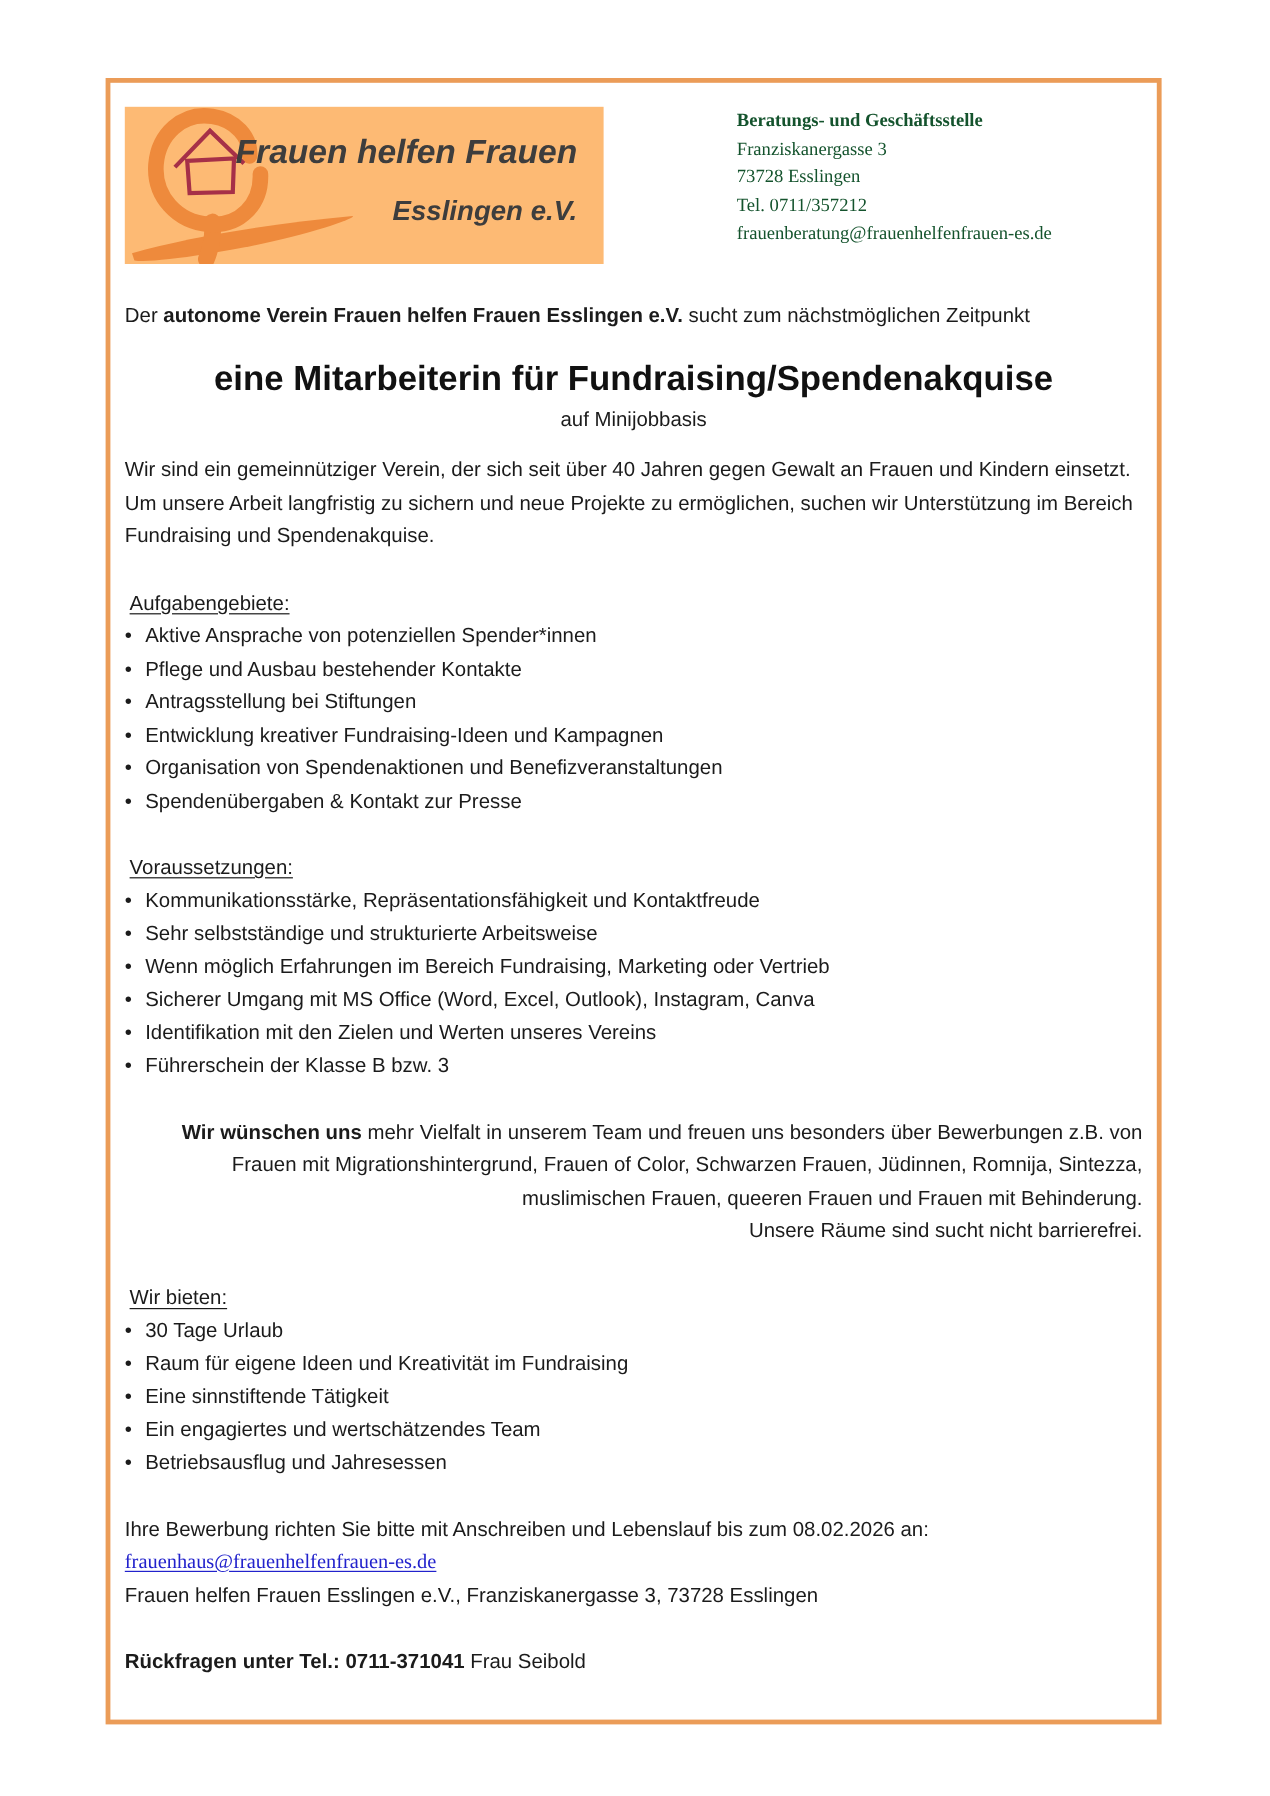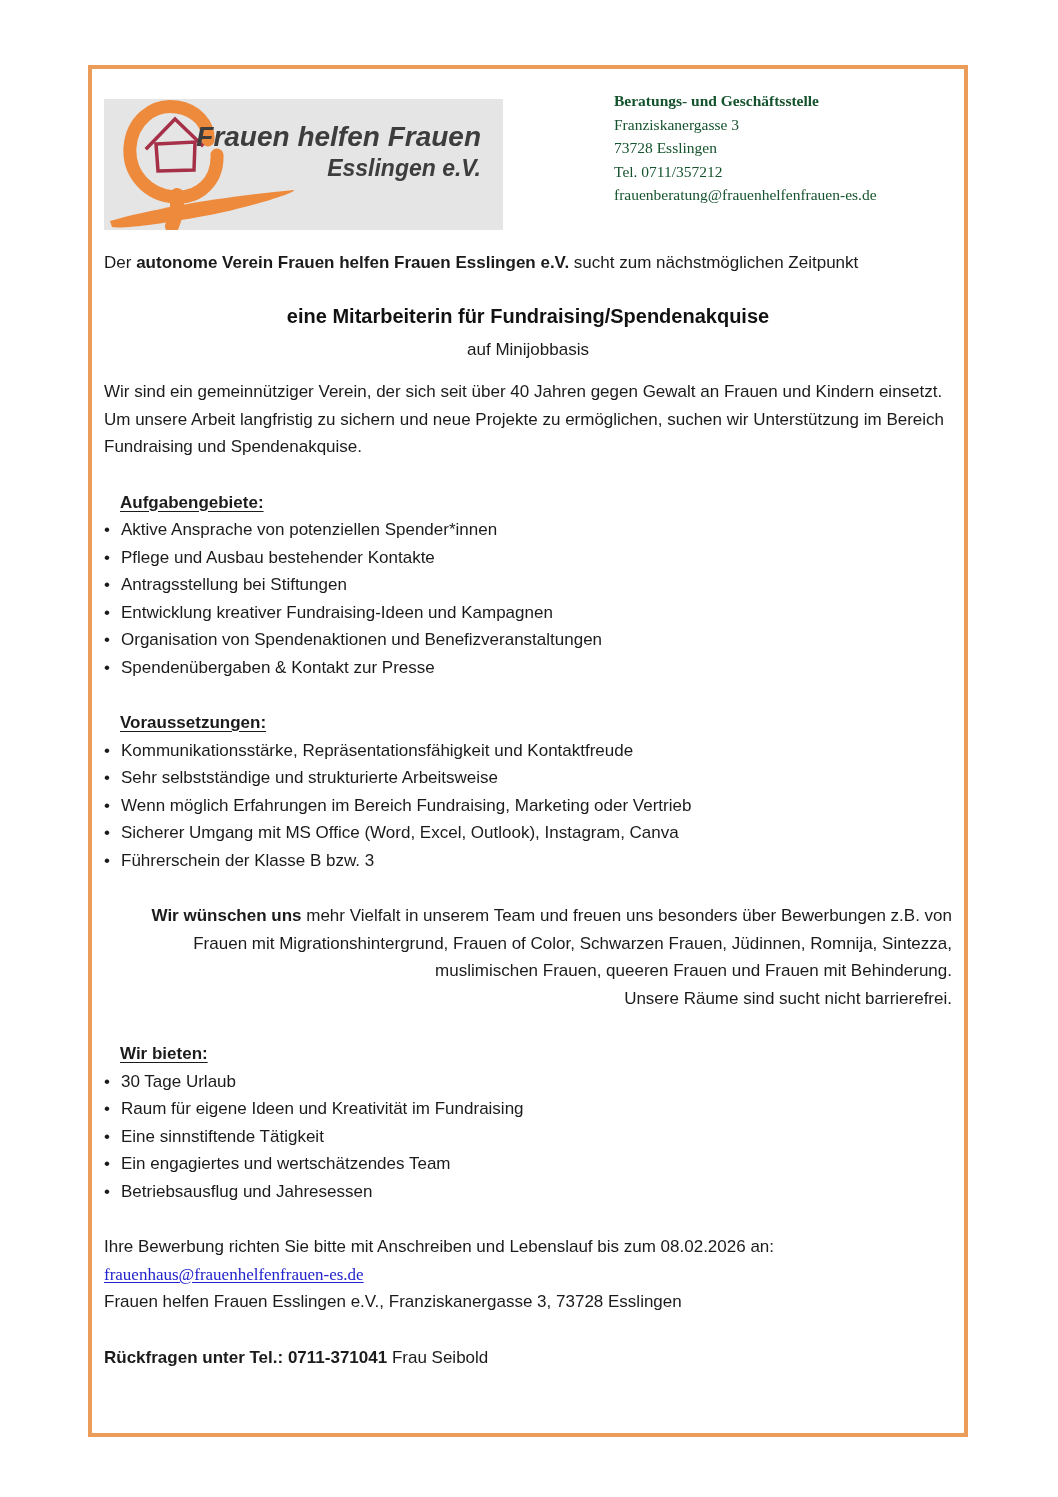--- a/index.html
+++ b/index.html
@@ -35,24 +35,24 @@
     padding: 0 12px;
     font-size: 17px;
     line-height: 27.5px;
   }
 
   
   .header { position: relative; height: 150px; }
   .logo-panel {
     position: absolute;
     left: 0px;
-    top: 30px;
+    top: 20px;
     width: 399px;
     height: 131px;
-    background: #e5e5e5;
+    background: #fdba74;
   }
   .logo-art { position: absolute; left: 0; top: 0; width: 399px; height: 131px; }
   .logo-text {
     position: absolute;
     right: 22px;
     top: 22px;
     text-align: right;
     font-style: italic;
     color: #3d3d3d;
   }
@@ -61,21 +61,21 @@
     font-size: 28px;
     font-weight: 700;
     line-height: 32px;
     white-space: nowrap;
   }
   .logo-line2 {
     display: block;
     font-size: 23px;
     font-weight: 700;
     line-height: 28px;
-    margin-top: 1px;
+    margin-top: 18px;
     white-space: nowrap;
     font-style: italic;
   }
   .contact {
     position: absolute;
     left: 510px;
     top: 20px;
     font-family: "Liberation Serif", "DejaVu Serif", serif;
     font-size: 15.5px;
     line-height: 23.5px;
@@ -83,36 +83,36 @@
   }
   .contact-title { font-weight: 700; }
 
   
   .intro-line { margin: 30px 0 0 0; }
   b, .bold { font-weight: 700; }
 
   .job-title {
     margin: 22px 0 0 0;
     text-align: center;
-    font-size: 20px;
+    font-size: 29px;
     font-weight: 700;
     line-height: 34px;
     color: #111111;
   }
   .job-subtitle {
     margin: 3px 0 0 0;
     text-align: center;
     font-size: 17px;
   }
   .about { margin: 15px 0 0 0; }
 
   .section-heading {
-    margin: 28px 0 0 16px;
+    margin: 28px 0 0 4px;
     font-size: 17px;
-    font-weight: 700;
+    font-weight: 400;
     text-decoration: underline;
     text-underline-offset: 3px;
     line-height: 27.5px;
   }
   ul.bullets {
     margin: 0;
     padding: 0;
     list-style: none;
   }
   ul.bullets li {
@@ -190,20 +190,21 @@
           <li>Spendenübergaben &amp; Kontakt zur Presse</li>
         </ul>
 
       <h2 class="section-heading">Voraussetzungen:</h2>
       <ul class="bullets">
 
       <li>Kommunikationsstärke, Repräsentationsfähigkeit und Kontaktfreude</li>
           <li>Sehr selbstständige und strukturierte Arbeitsweise</li>
           <li>Wenn möglich Erfahrungen im Bereich Fundraising, Marketing oder Vertrieb</li>
           <li>Sicherer Umgang mit MS Office (Word, Excel, Outlook), Instagram, Canva</li>
+          <li>Identifikation mit den Zielen und Werten unseres Vereins</li>
           <li>Führerschein der Klasse B bzw. 3</li>
         </ul>
 
       <p class="diversity"><b>Wir wünschen uns</b><span> mehr Vielfalt in unserem Team und freuen uns besonders über Bewerbungen z.B. von Frauen mit Migrationshintergrund, Frauen of Color, Schwarzen Frauen, Jüdinnen, Romnija, Sintezza, muslimischen Frauen, queeren Frauen und Frauen mit Behinderung.</span><br>
          <span>Unsere Räume sind sucht nicht barrierefrei.</span></p>
 
       <h2 class="section-heading">Wir bieten:</h2>
       <ul class="bullets">
 
       <li>30 Tage Urlaub</li>

